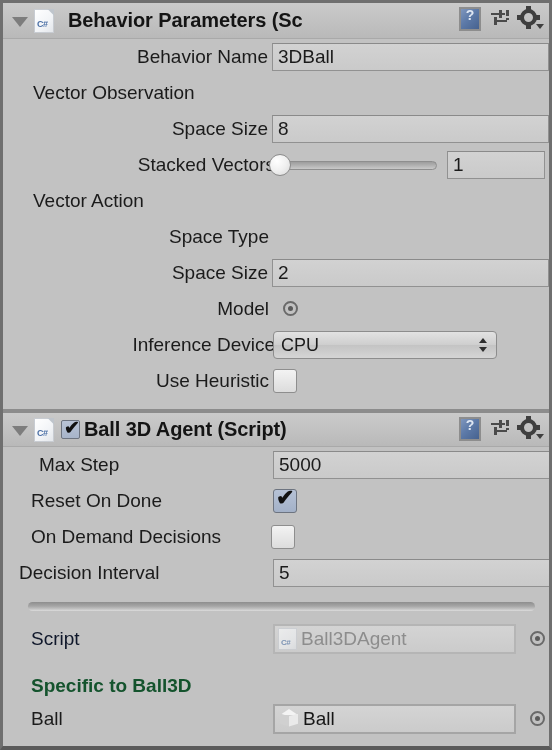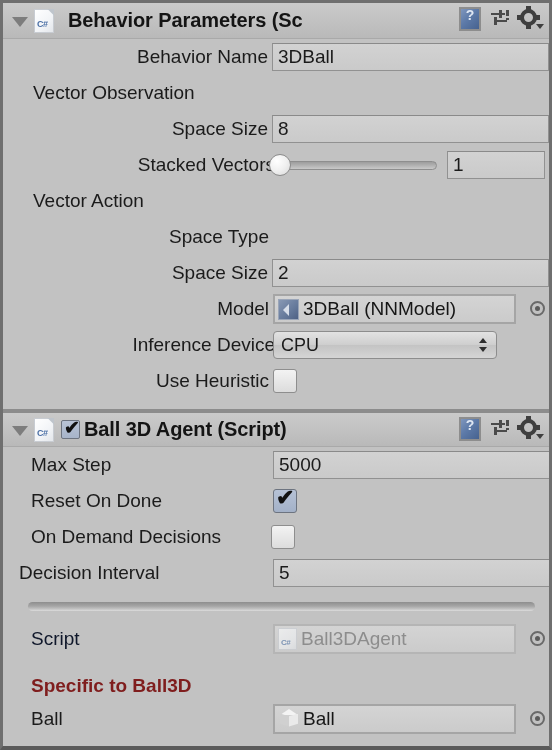--- a/index.html
+++ b/index.html
@@ -211,21 +211,21 @@
     width: 266px;
     text-align: right;
     padding-right: 0px;
     box-sizing: border-box;
   }
   .row .label.left {
     padding-left: 30px;
     box-sizing: border-box;
   }
   .row .label.disabled { color: #0f172a; }
-  .row .label.bold { font-weight: bold; color: #7f1d1d; font-size: 19px; }
+  .row .label.bold { font-weight: bold; color: #14532d; font-size: 19px; }
 
   .field {
     height: 28px;
     background: linear-gradient(to bottom,#d2d2d2 0%, #cacaca 100%);
     border: 1px solid #919191;
     border-top-color: #8a8a8a;
     box-sizing: border-box;
     display: flex;
     align-items: center;
     padding-left: 5px;
@@ -504,24 +504,20 @@
     <div class="label right" style="width:266px;">Space Type</div>
   </div>
 
   <div class="row">
     <div class="label right" style="width:266px;">Space Size</div>
     <div class="field" style="width:278px;margin-left:4px;">2</div>
   </div>
 
   <div class="row">
     <div class="label right" style="width:266px;">Model</div>
-    <div class="objfield" style="width:243px;margin-left:4px;">
-      <span class="asset-icon-unity"></span>
-      <span>3DBall (NNModel)</span>
-    </div>
     <div class="target-btn" style="margin-left:12px;"></div>
   </div>
 
   <div class="row">
     <div class="label right" style="width:272px;">Inference Device</div>
     <div class="dropdown" style="width:224px;margin-left:-2px;">
       <span>CPU</span>
       <span class="arrows"></span>
     </div>
   </div>
@@ -558,21 +554,21 @@
           <span class="t t1"></span>
           <span class="t t2"></span>
           <span class="t t3"></span>
           <span class="t t4"></span>
           <span class="arrow"></span>
       </div>
     </div>
   </div>
 
   <div class="row">
-    <div class="label" style="padding-left:28px;">Max Step</div>
+    <div class="label" style="padding-left:36px;">Max Step</div>
     <div class="field" style="width:278px;position:absolute;left:270px;">5000</div>
   </div>
 
   <div class="row">
     <div class="label" style="padding-left:28px;">Reset On Done</div>
     <div class="checkbox checked" style="position:absolute;left:270px;"></div>
   </div>
 
   <div class="row">
     <div class="label" style="padding-left:28px;">On Demand Decisions</div>

